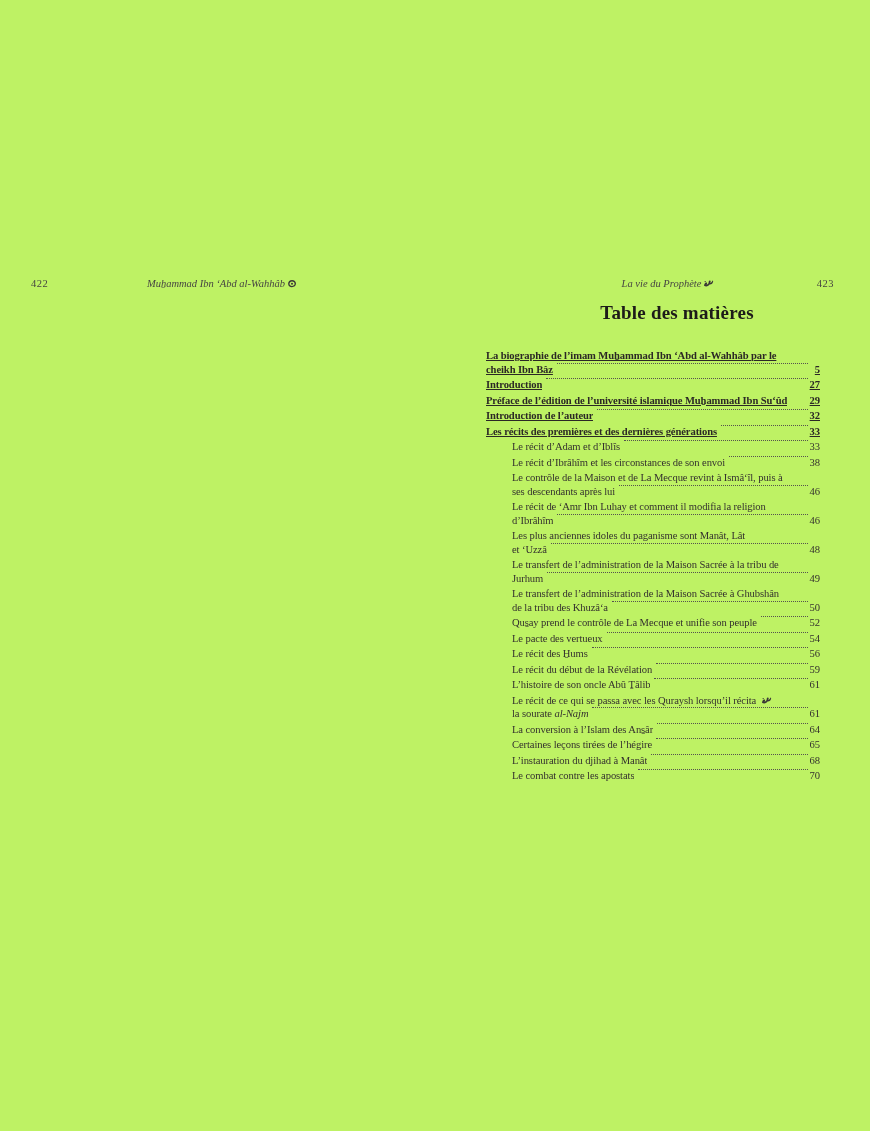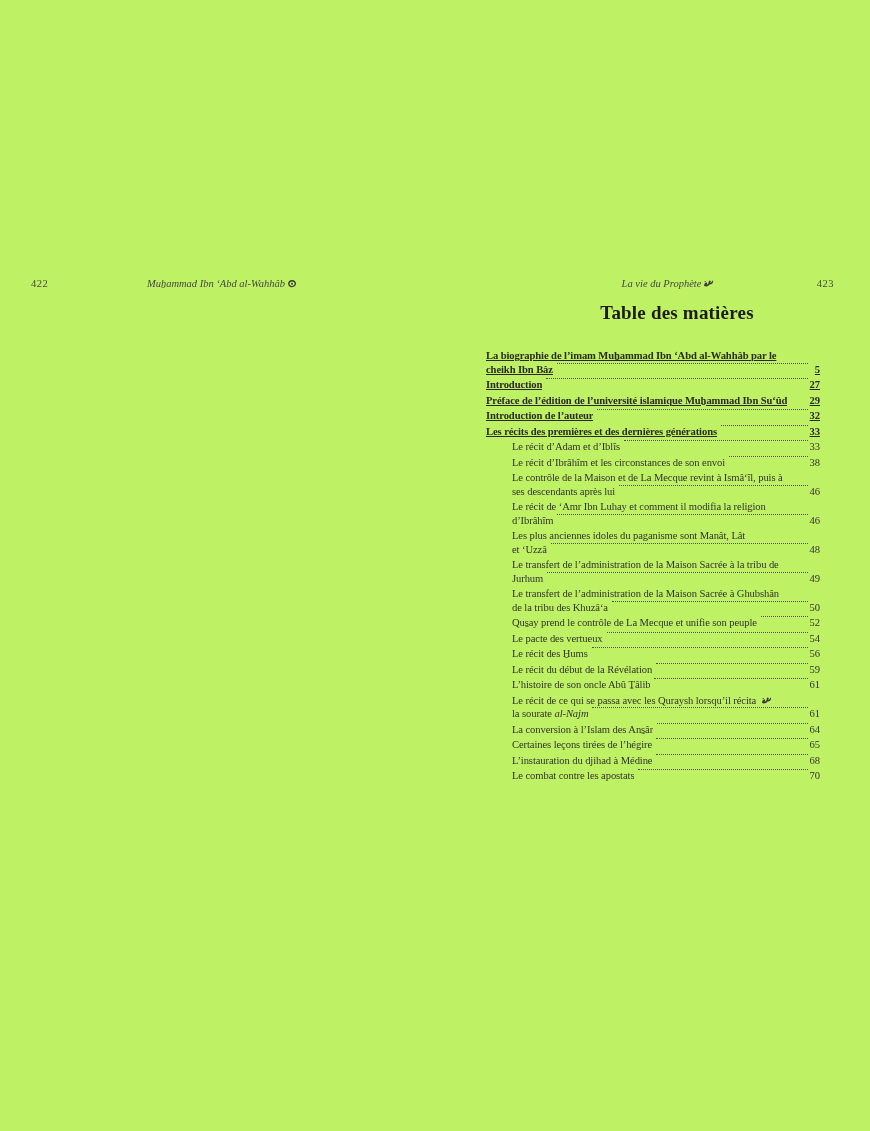--- a/index.html
+++ b/index.html
@@ -194,21 +194,21 @@
       </div>
       <div class="toc-entry level1">
         <div class="toc-line last">
           <span class="toc-text">Certaines leçons tirées de l’hégire</span>
           <span class="leader"></span>
           <span class="toc-page">65</span>
         </div>
       </div>
       <div class="toc-entry level1">
         <div class="toc-line last">
-          <span class="toc-text">L’instauration du djihad à Médine</span>
+          <span class="toc-text">L’instauration du djihad à Manât</span>
           <span class="leader"></span>
           <span class="toc-page">68</span>
         </div>
       </div>
       <div class="toc-entry level1">
         <div class="toc-line last">
           <span class="toc-text">Le combat contre les apostats</span>
           <span class="leader"></span>
           <span class="toc-page">70</span>
         </div>

